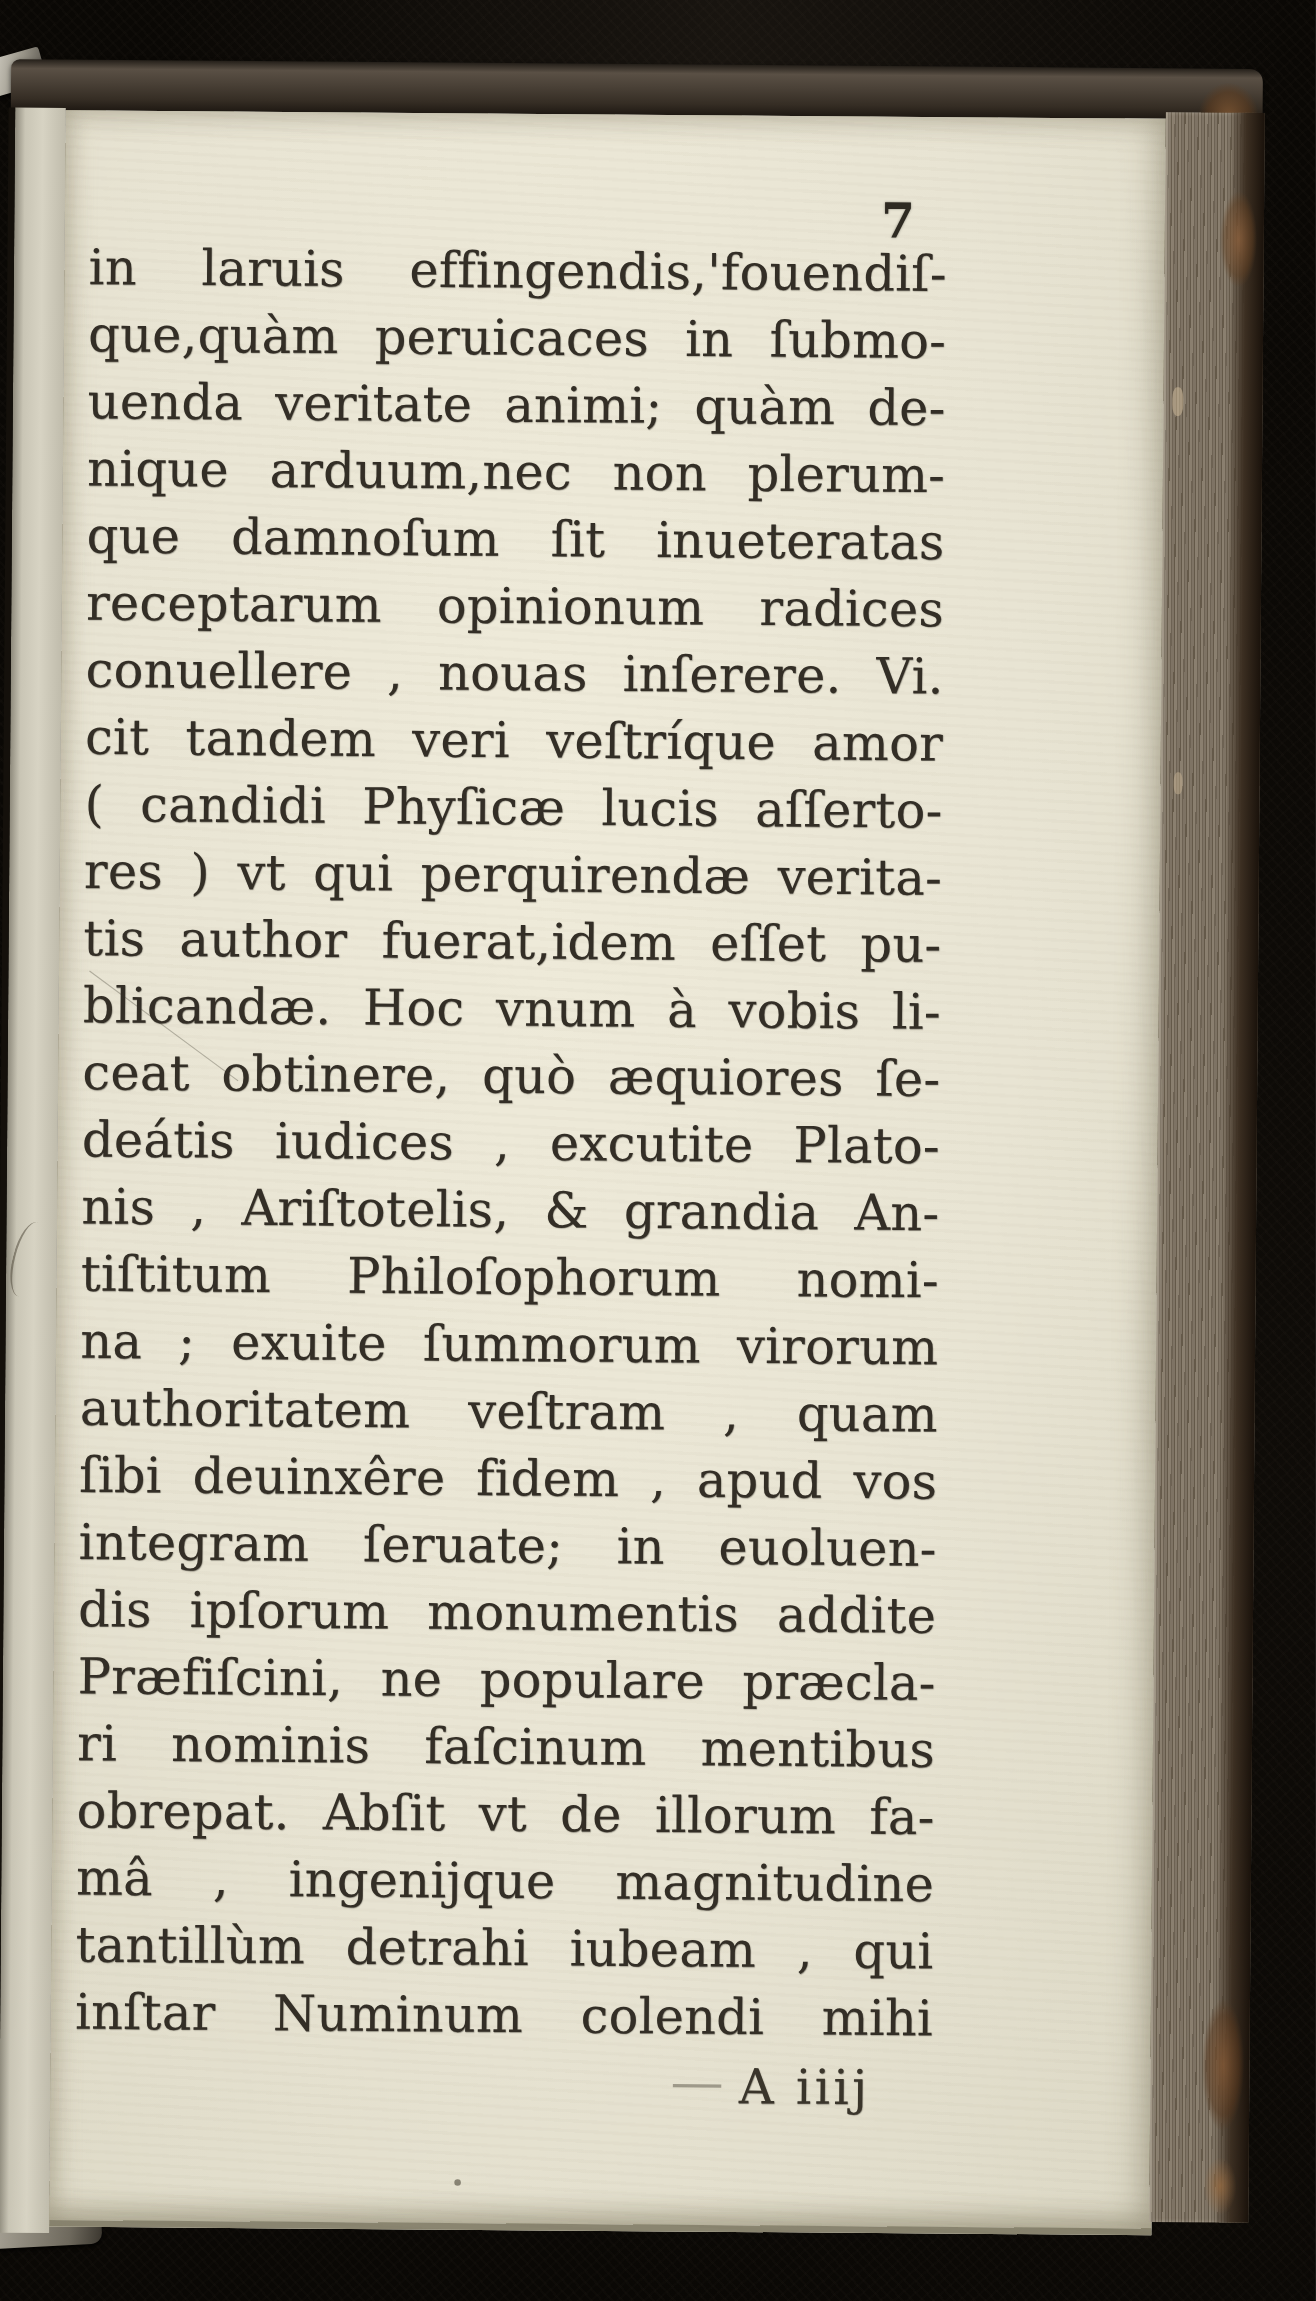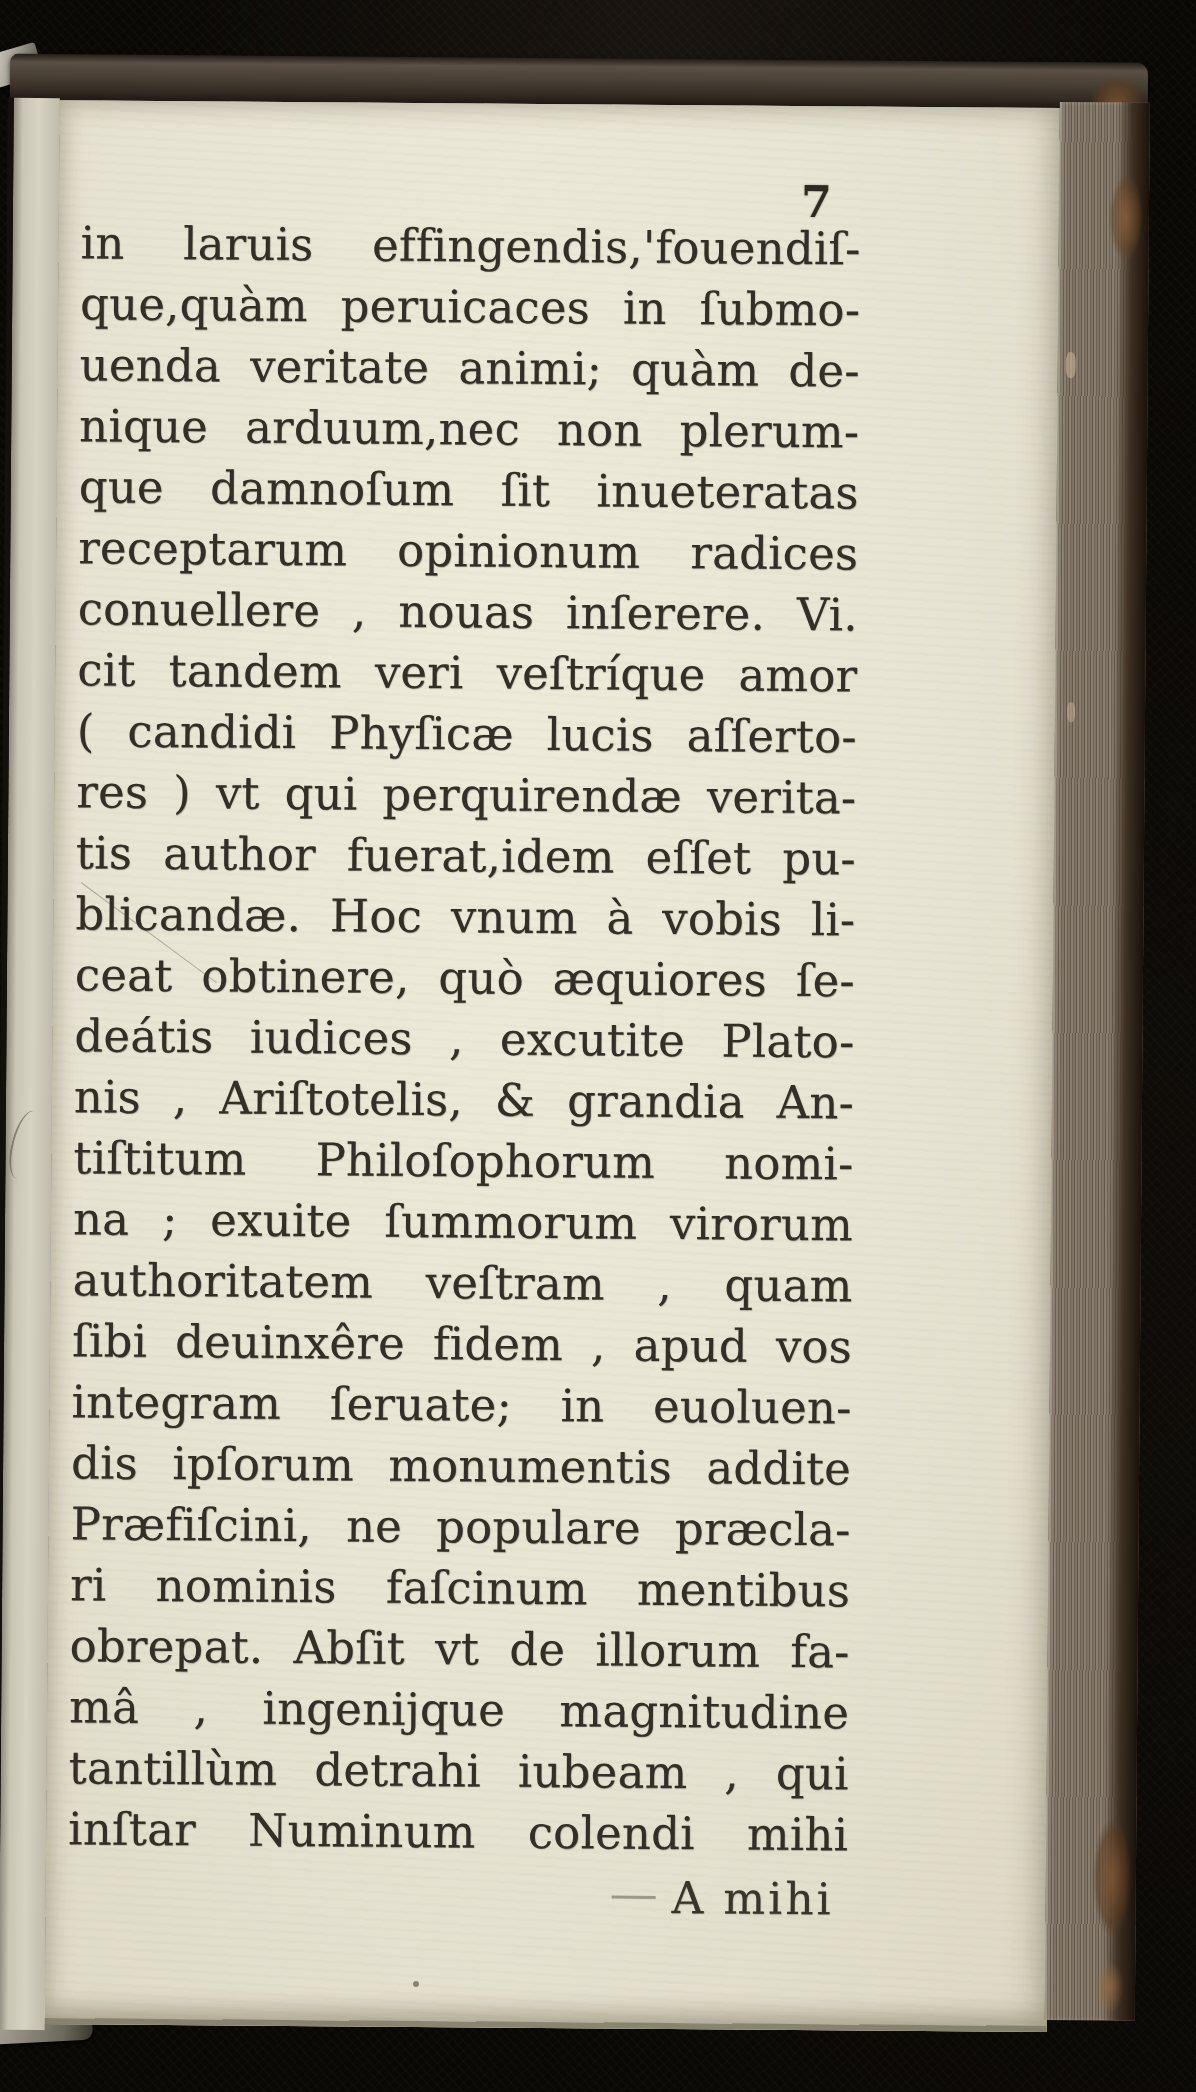--- a/index.html
+++ b/index.html
@@ -133,21 +133,21 @@
         <div class="line">ſibi deuinxêre fidem , apud vos</div>
         <div class="line">integram ſeruate; in euoluen-</div>
         <div class="line">dis ipſorum monumentis addite</div>
         <div class="line">Præfiſcini, ne populare præcla-</div>
         <div class="line">ri nominis faſcinum mentibus</div>
         <div class="line">obrepat. Abſit vt de illorum fa-</div>
         <div class="line">mâ , ingenijque magnitudine</div>
         <div class="line">tantillùm detrahi iubeam , qui</div>
         <div class="line">inſtar Numinum colendi mihi</div>
         <div class="sig-row">
-          <span class="pen-dash"></span><span class="signature">A mihi</span>
+          <span class="pen-dash"></span><span class="signature">A iiij</span>
         </div>
       </div>
     </div>
 
     <div class="fore-edge">
       <div class="edge-spot spot-d"></div>
       <div class="edge-spot spot-e"></div>
       <div class="fore-edge-dark">
         <div class="edge-spot spot-a"></div>
         <div class="edge-spot spot-b"></div>

